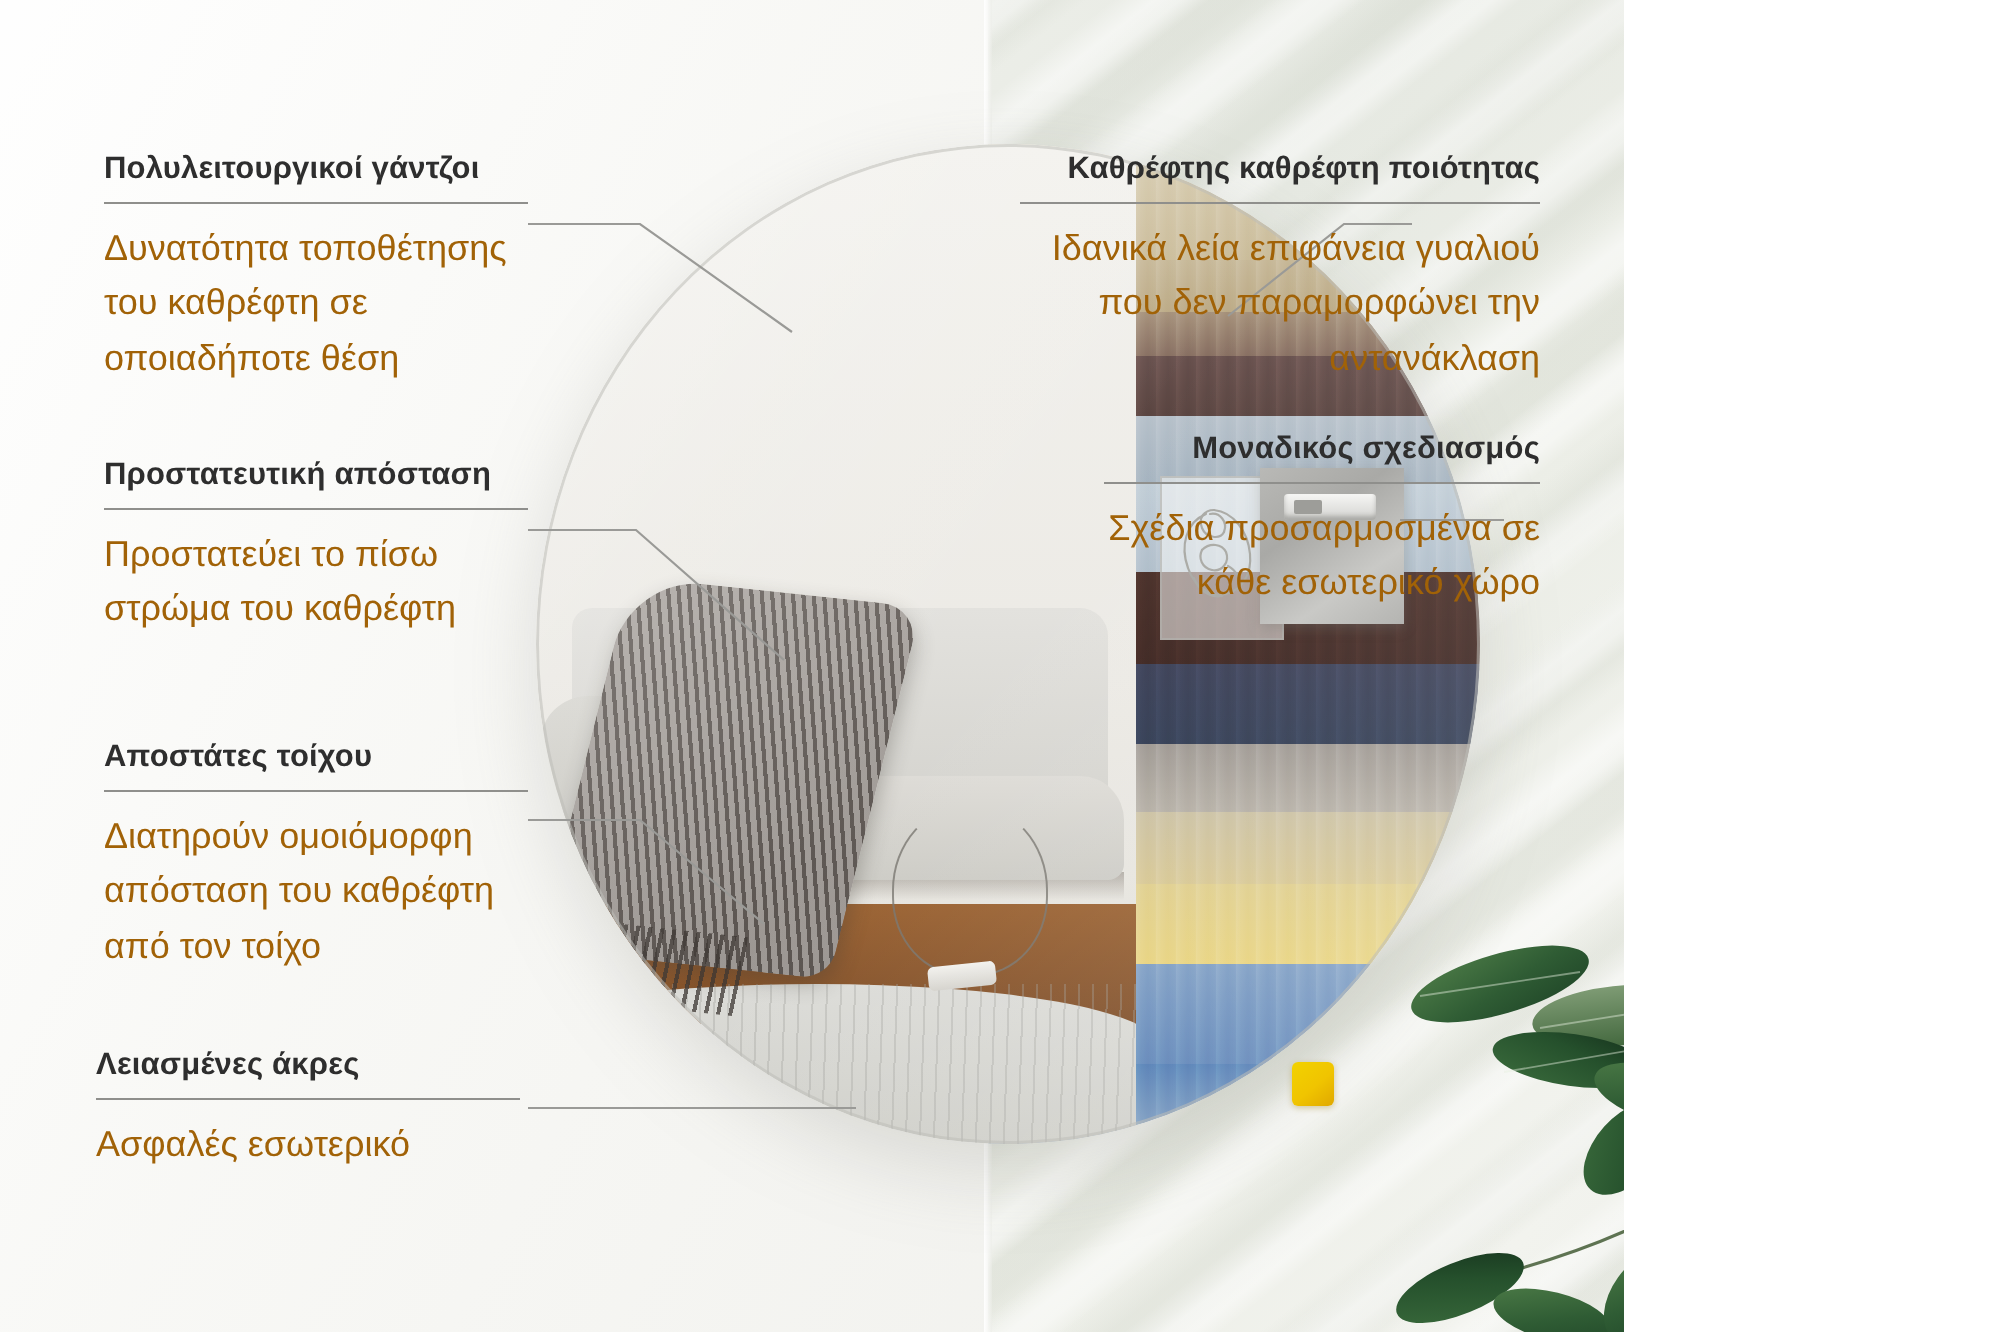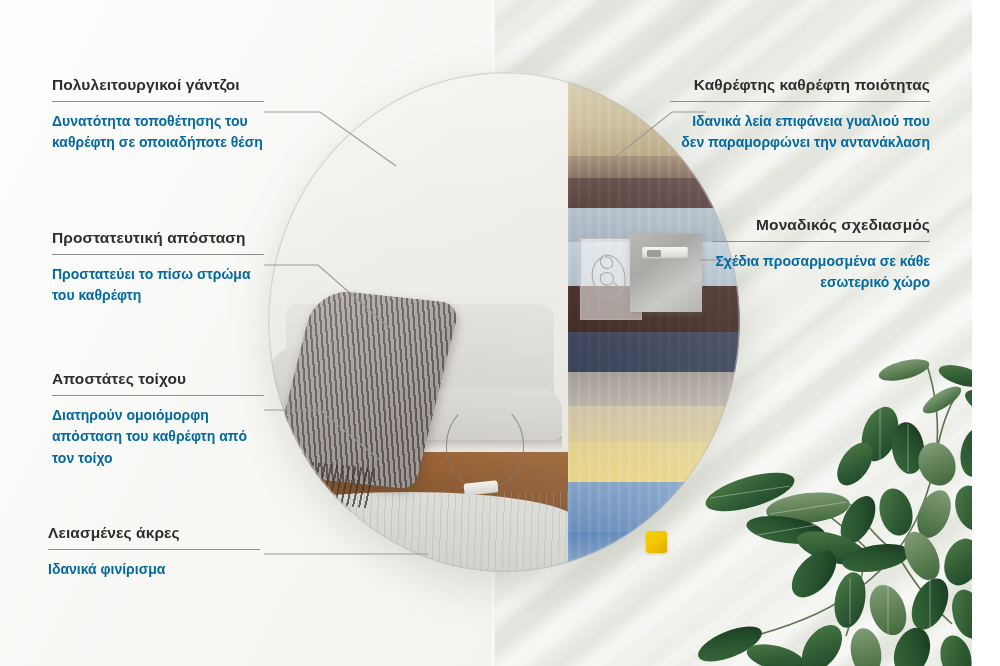--- a/index.html
+++ b/index.html
@@ -7,21 +7,21 @@
   body {
     width: 1000px;
     height: 666px;
     overflow: hidden;
     font-family: "Liberation Sans", sans-serif;
     background: #ffffff;
   }
 
   .infographic {
     position: relative;
-    width: 972px;
+    width: 812px;
     height: 666px;
     overflow: hidden;
     background: #fafafa;
   }
 
   
   .bg-left {
     position: absolute;
     left: 0; top: 0;
     width: 494px; height: 666px;
@@ -304,24 +304,24 @@
     color: #2e2e2e;
     letter-spacing: 0.1px;
     white-space: nowrap;
   }
   .callout .rule {
     height: 1px;
     background: #8f8f8c;
     margin: 7px 0 9px 0;
   }
   .callout .desc {
-    font-size: 14px;
+    font-size: 18px;
     line-height: 1.52;
-    color: #0369a1;
-    font-weight: 700;
+    color: #a16207;
+    font-weight: 400;
   }
 
   .callout.left { text-align: left; }
   .callout.right { text-align: right; }
 
   
   #c-hooks    { left: 52px;  top: 76px;  width: 212px; }
   #c-membrane { left: 52px;  top: 229px; width: 212px; }
   #c-spacers  { left: 52px;  top: 370px; width: 212px; }
   #c-edges    { left: 48px;  top: 524px; width: 212px; }
@@ -446,21 +446,21 @@
 
   <div class="callout left" id="c-spacers">
     <div class="title">Αποστάτες τοίχου</div>
     <div class="rule"></div>
     <div class="desc">Διατηρούν ομοιόμορφη απόσταση του καθρέφτη από τον τοίχο</div>
   </div>
 
   <div class="callout left" id="c-edges">
     <div class="title">Λειασμένες άκρες</div>
     <div class="rule"></div>
-    <div class="desc">Ιδανικά φινίρισμα</div>
+    <div class="desc">Ασφαλές εσωτερικό</div>
   </div>
 
   <div class="callout right" id="c-quality">
     <div class="title">Καθρέφτης καθρέφτη ποιότητας</div>
     <div class="rule"></div>
     <div class="desc">Ιδανικά λεία επιφάνεια γυαλιού που δεν παραμορφώνει την αντανάκλαση</div>
   </div>
 
   <div class="callout right" id="c-design">
     <div class="title">Μοναδικός σχεδιασμός</div>

